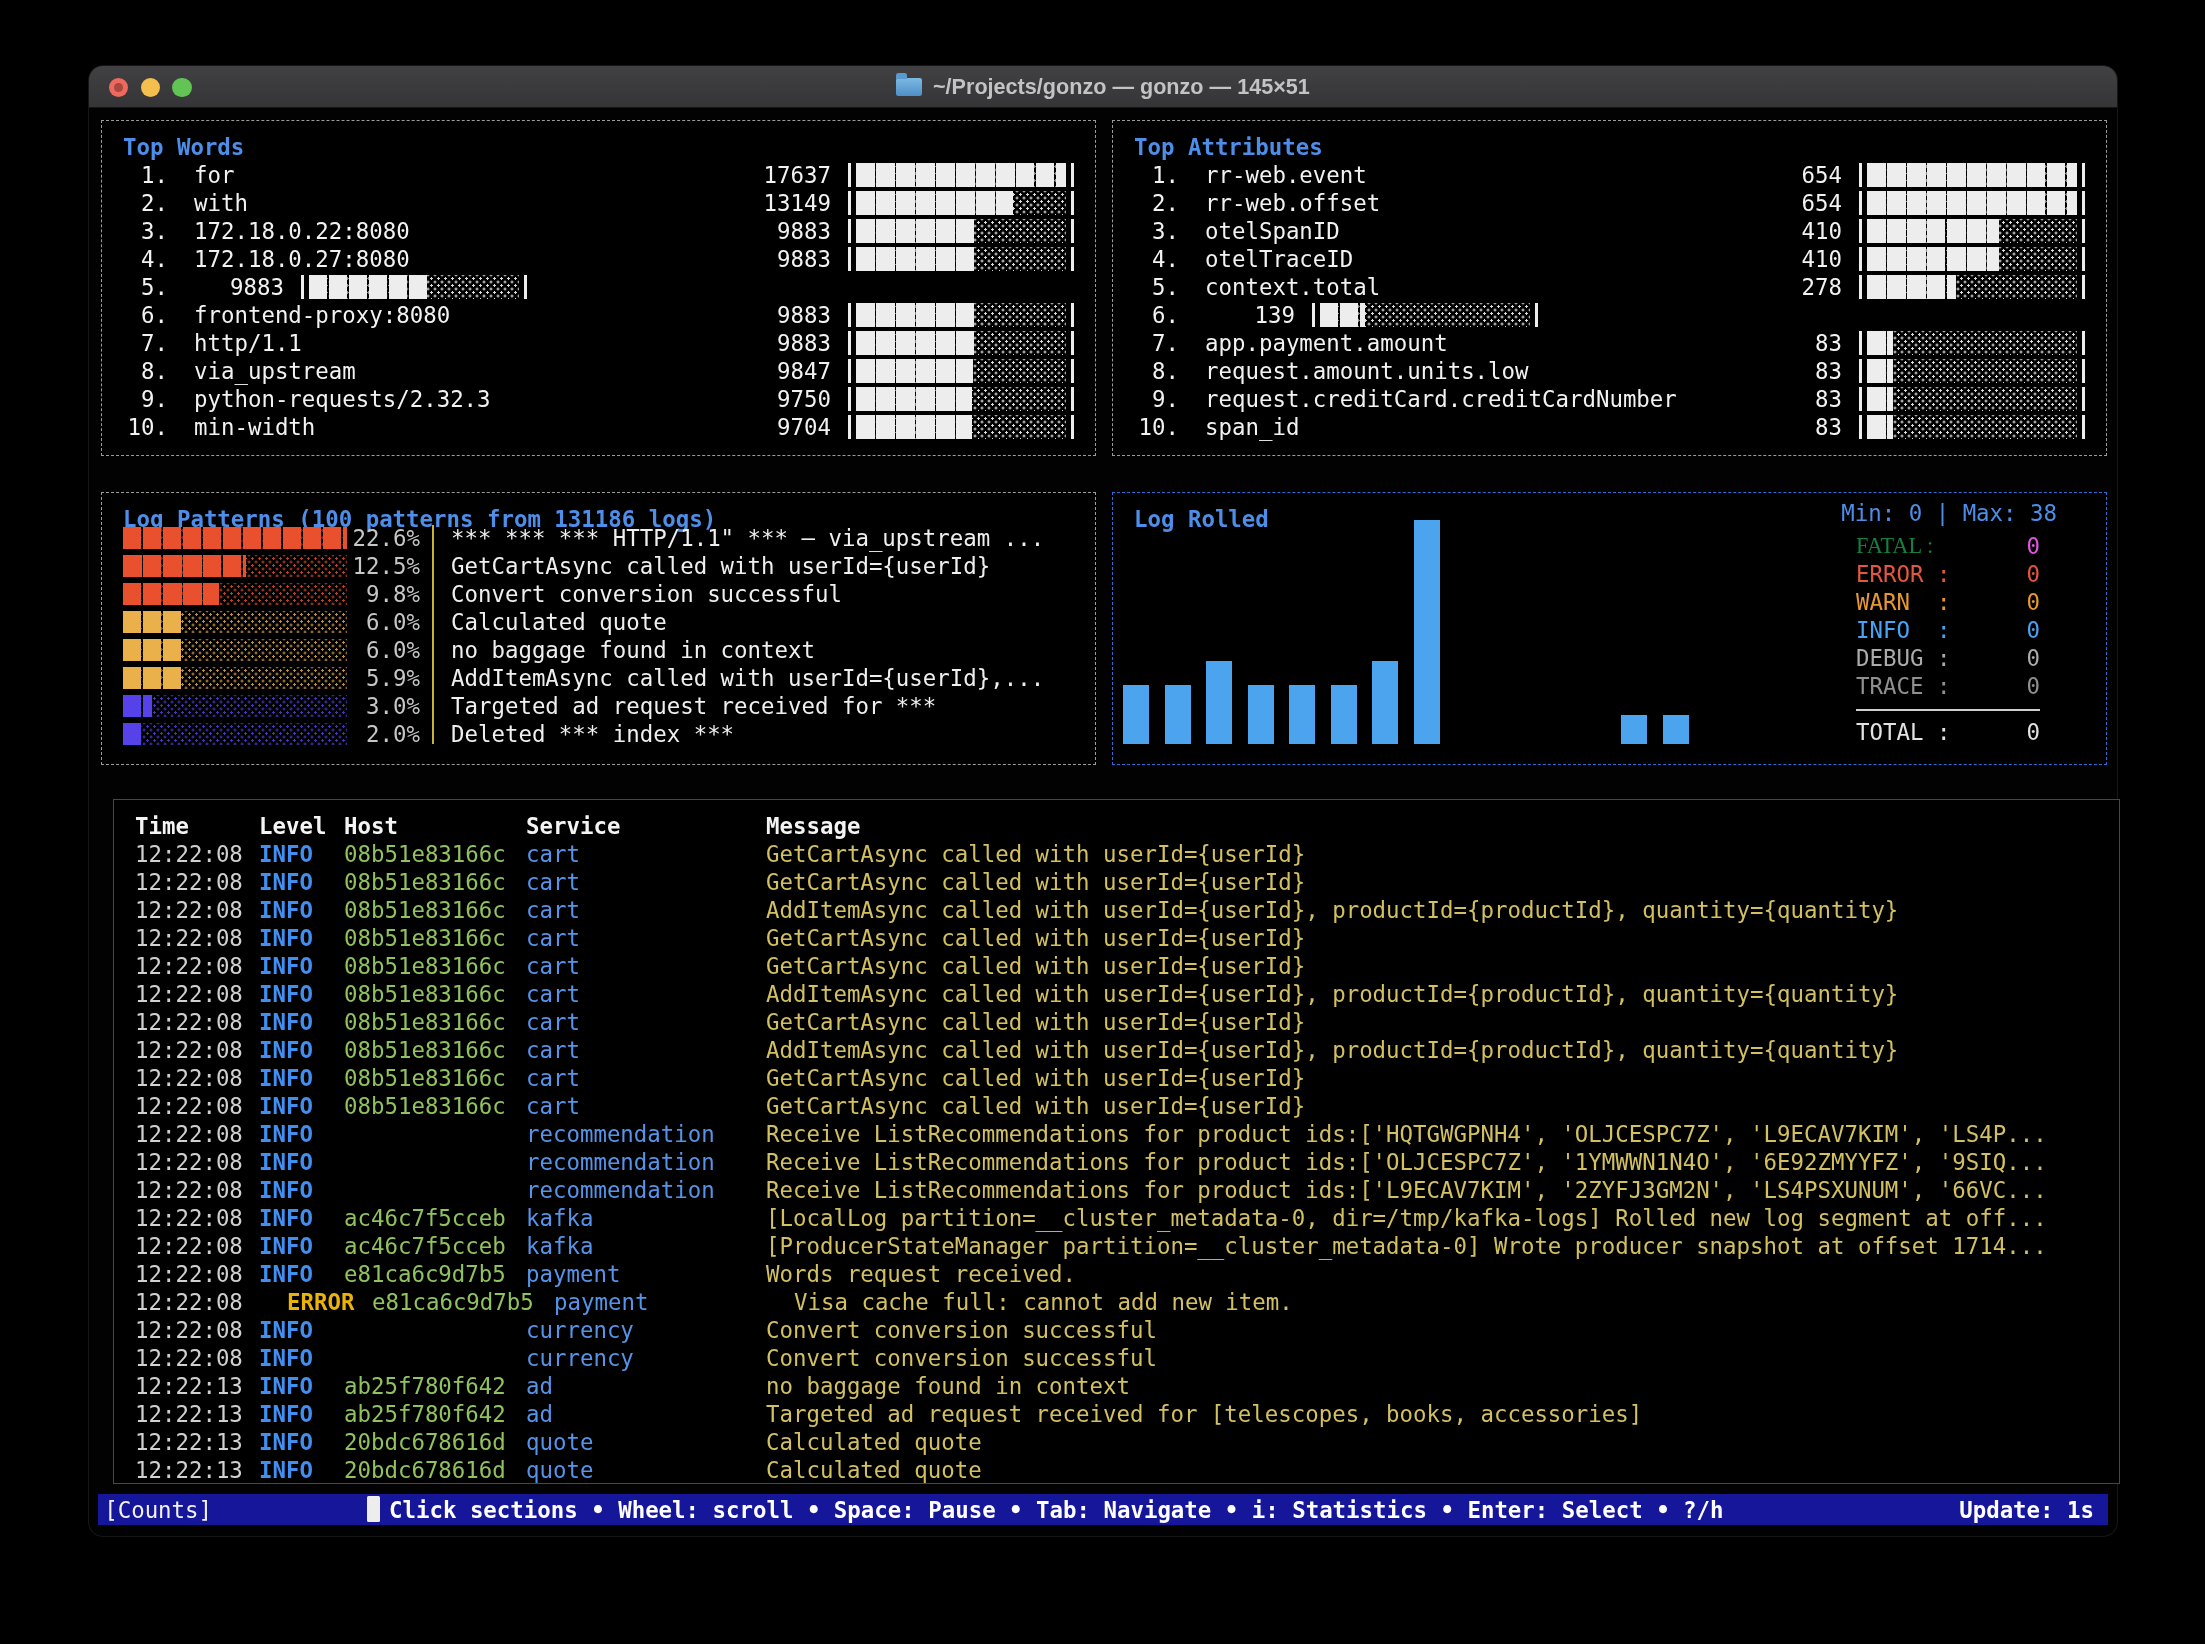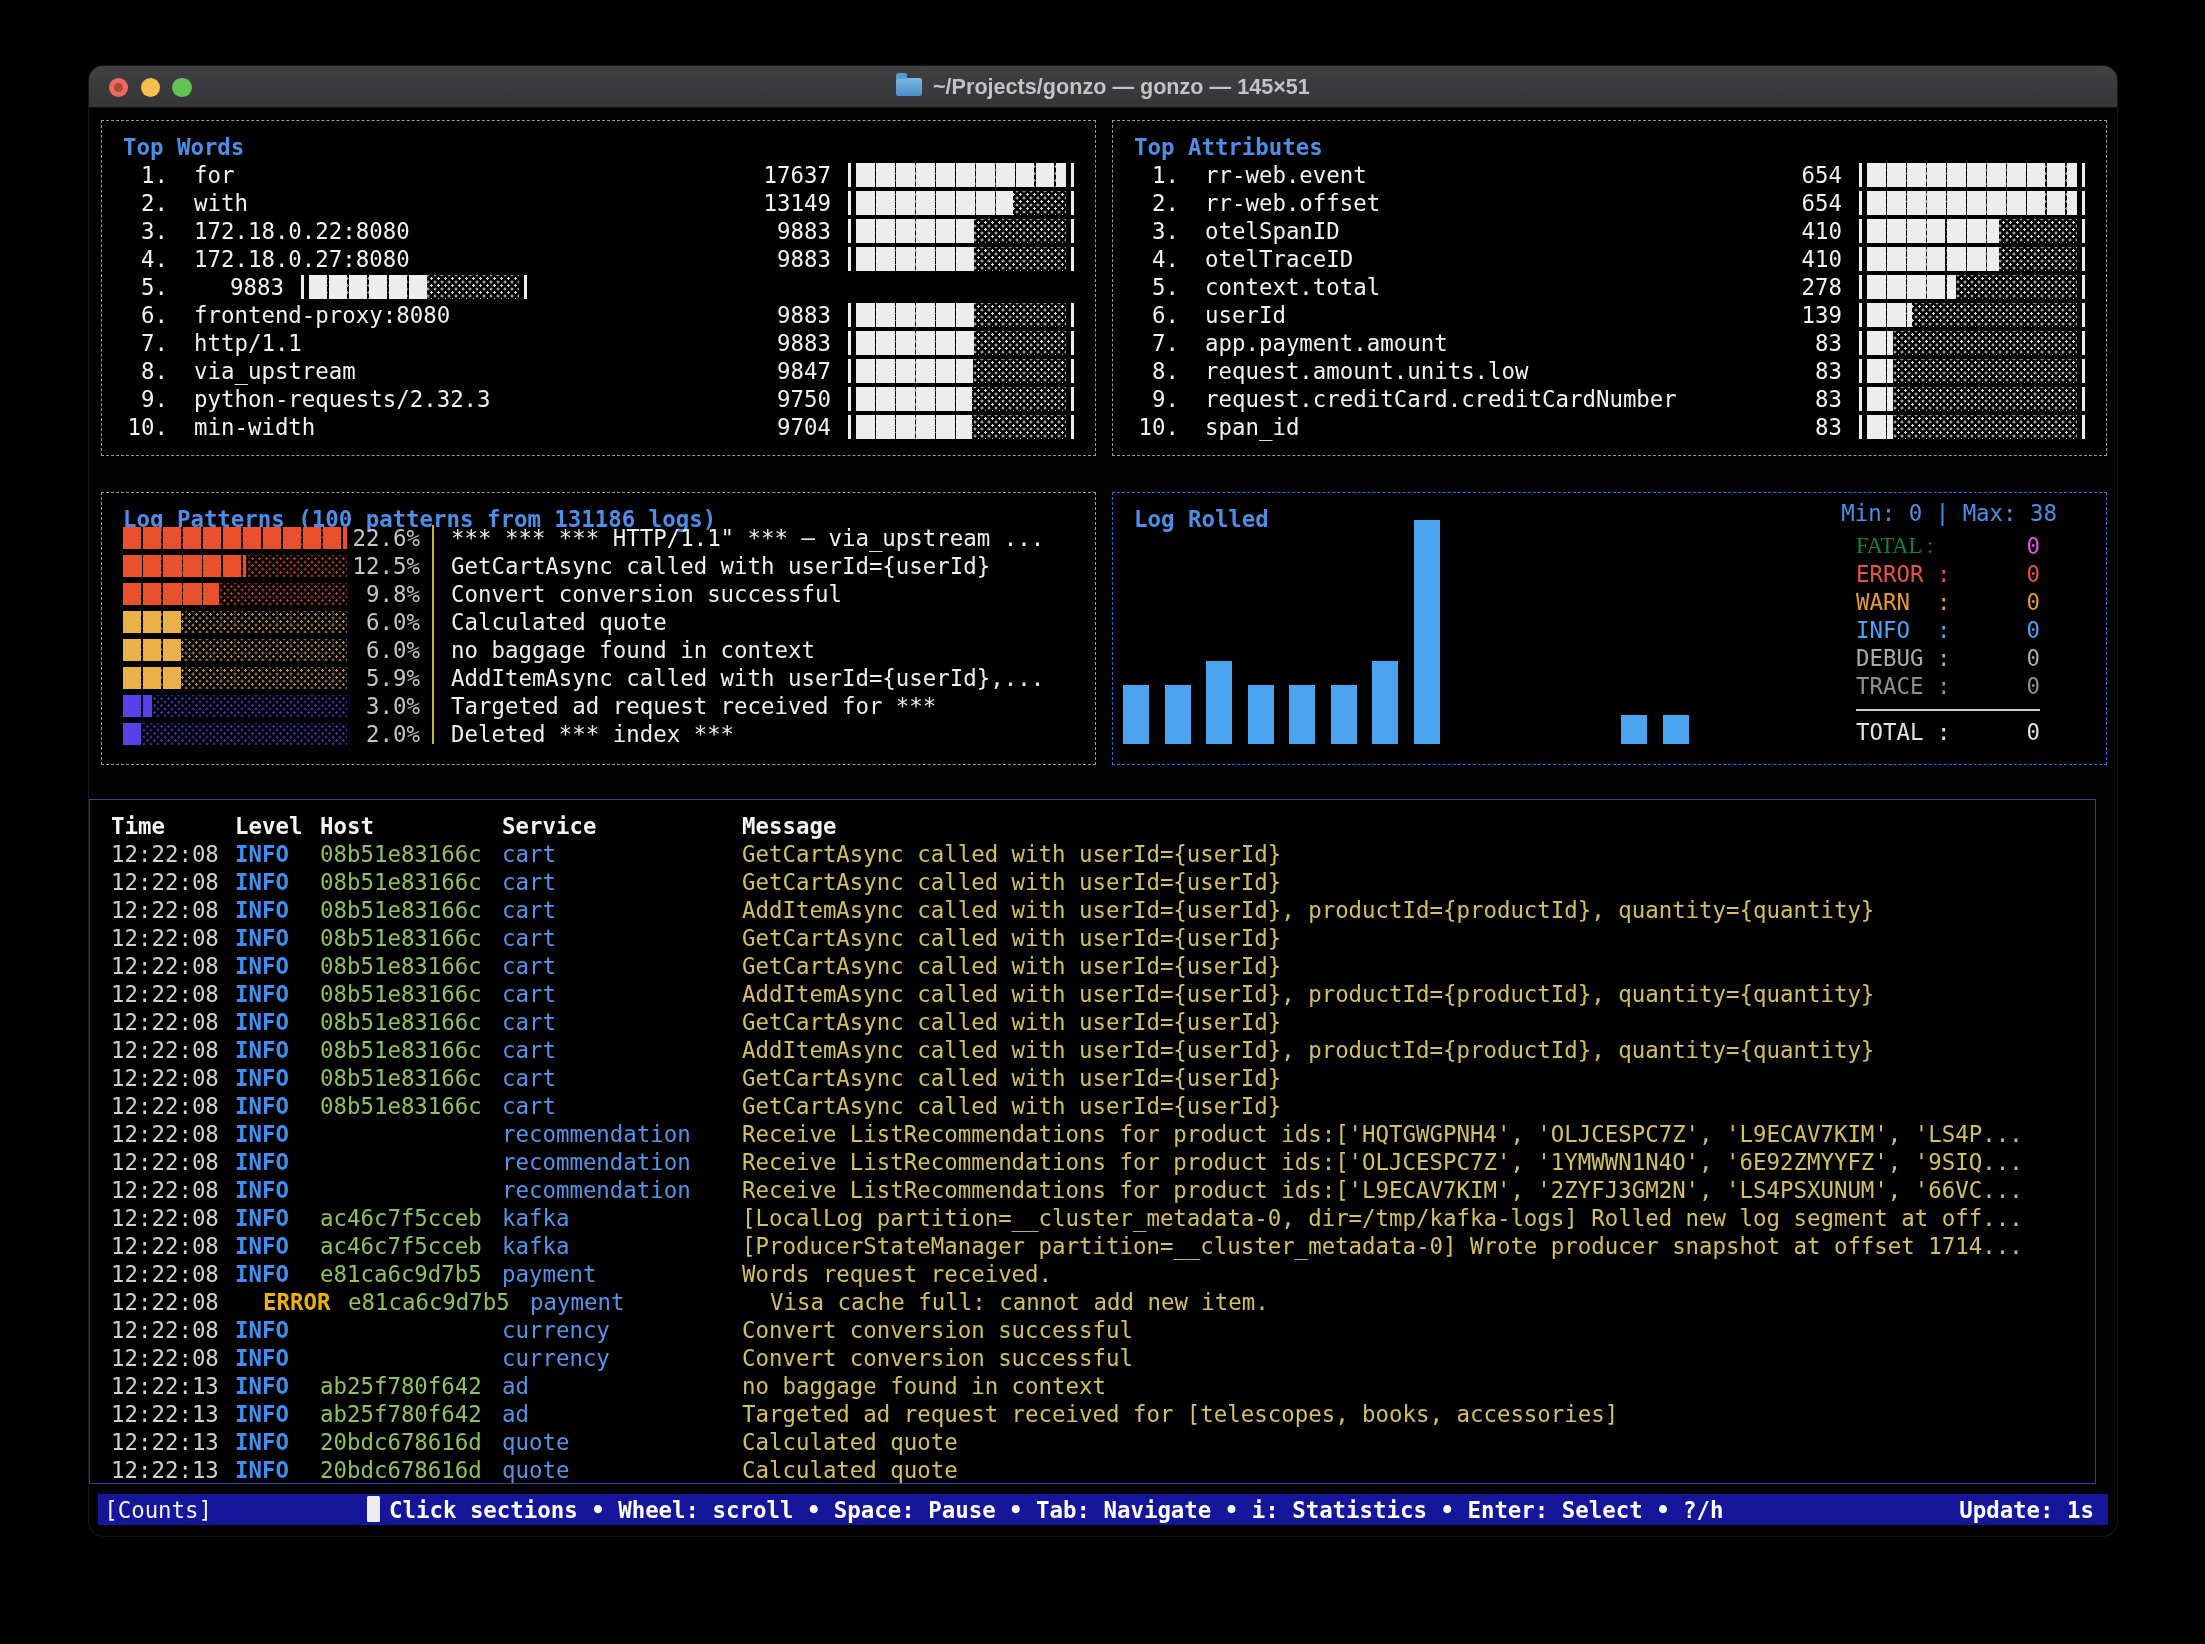--- a/index.html
+++ b/index.html
@@ -301,21 +301,20 @@
         <span class="lbar">
           <span class="cap"></span>
           <span class="track" style="background: radial-gradient(rgba(255, 255, 255, 0.85) 1.2px, transparent 1.2px) 0px 0px / 7px 7px, radial-gradient(rgba(255, 255, 255, 0.85) 1.2px, transparent 1.2px) 3.5px 3.5px / 7px 7px;">
             <span class="fill" style="width: 42.5%; background: repeating-linear-gradient(90deg, rgb(237, 237, 237) 0px, rgb(237, 237, 237) 18.5px, rgba(0, 0, 0, 0.35) 18.5px, rgba(0, 0, 0, 0.35) 20px);"></span>
           </span>
           <span class="cap"></span>
         </span>
       </div>
       <div class="lrow">
         <span class="rank">6.</span>
-        <span class="lname">userId</span>
         <span class="lcount">139</span>
         <span class="lbar">
           <span class="cap"></span>
           <span class="track" style="background: radial-gradient(rgba(255, 255, 255, 0.85) 1.2px, transparent 1.2px) 0px 0px / 7px 7px, radial-gradient(rgba(255, 255, 255, 0.85) 1.2px, transparent 1.2px) 3.5px 3.5px / 7px 7px;">
             <span class="fill" style="width: 21.3%; background: repeating-linear-gradient(90deg, rgb(237, 237, 237) 0px, rgb(237, 237, 237) 18.5px, rgba(0, 0, 0, 0.35) 18.5px, rgba(0, 0, 0, 0.35) 20px);"></span>
           </span>
           <span class="cap"></span>
         </span>
       </div>
       <div class="lrow">
@@ -505,21 +504,21 @@
         <span class="stat-val" style="color: rgb(144, 144, 144);">0</span>
       </div>
       <div class="stat-sep"></div>
       <div class="stat-row">
         <span class="stat-label" style="color: rgb(226, 226, 226);">TOTAL :</span>
         <span class="stat-val" style="color: rgb(226, 226, 226);">0</span>
       </div>
     </div>
 </div>
 
-<div id="p-table" class="panel table-border" style="left:89px;top:799px;width:2007px;height:685px;">
+<div id="p-table" class="panel table-border" style="left:113px;top:799px;width:2007px;height:685px;">
   <div id="tbl-header">
     <span class="col-time">Time</span>
     <span class="col-level">Level</span>
     <span class="col-host">Host</span>
     <span class="col-service">Service</span>
     <span class="col-msg">Message</span>
   </div>
   <div id="tbl-rows">
       <div class="trow">
         <span class="col-time c-time">12:22:08</span>

